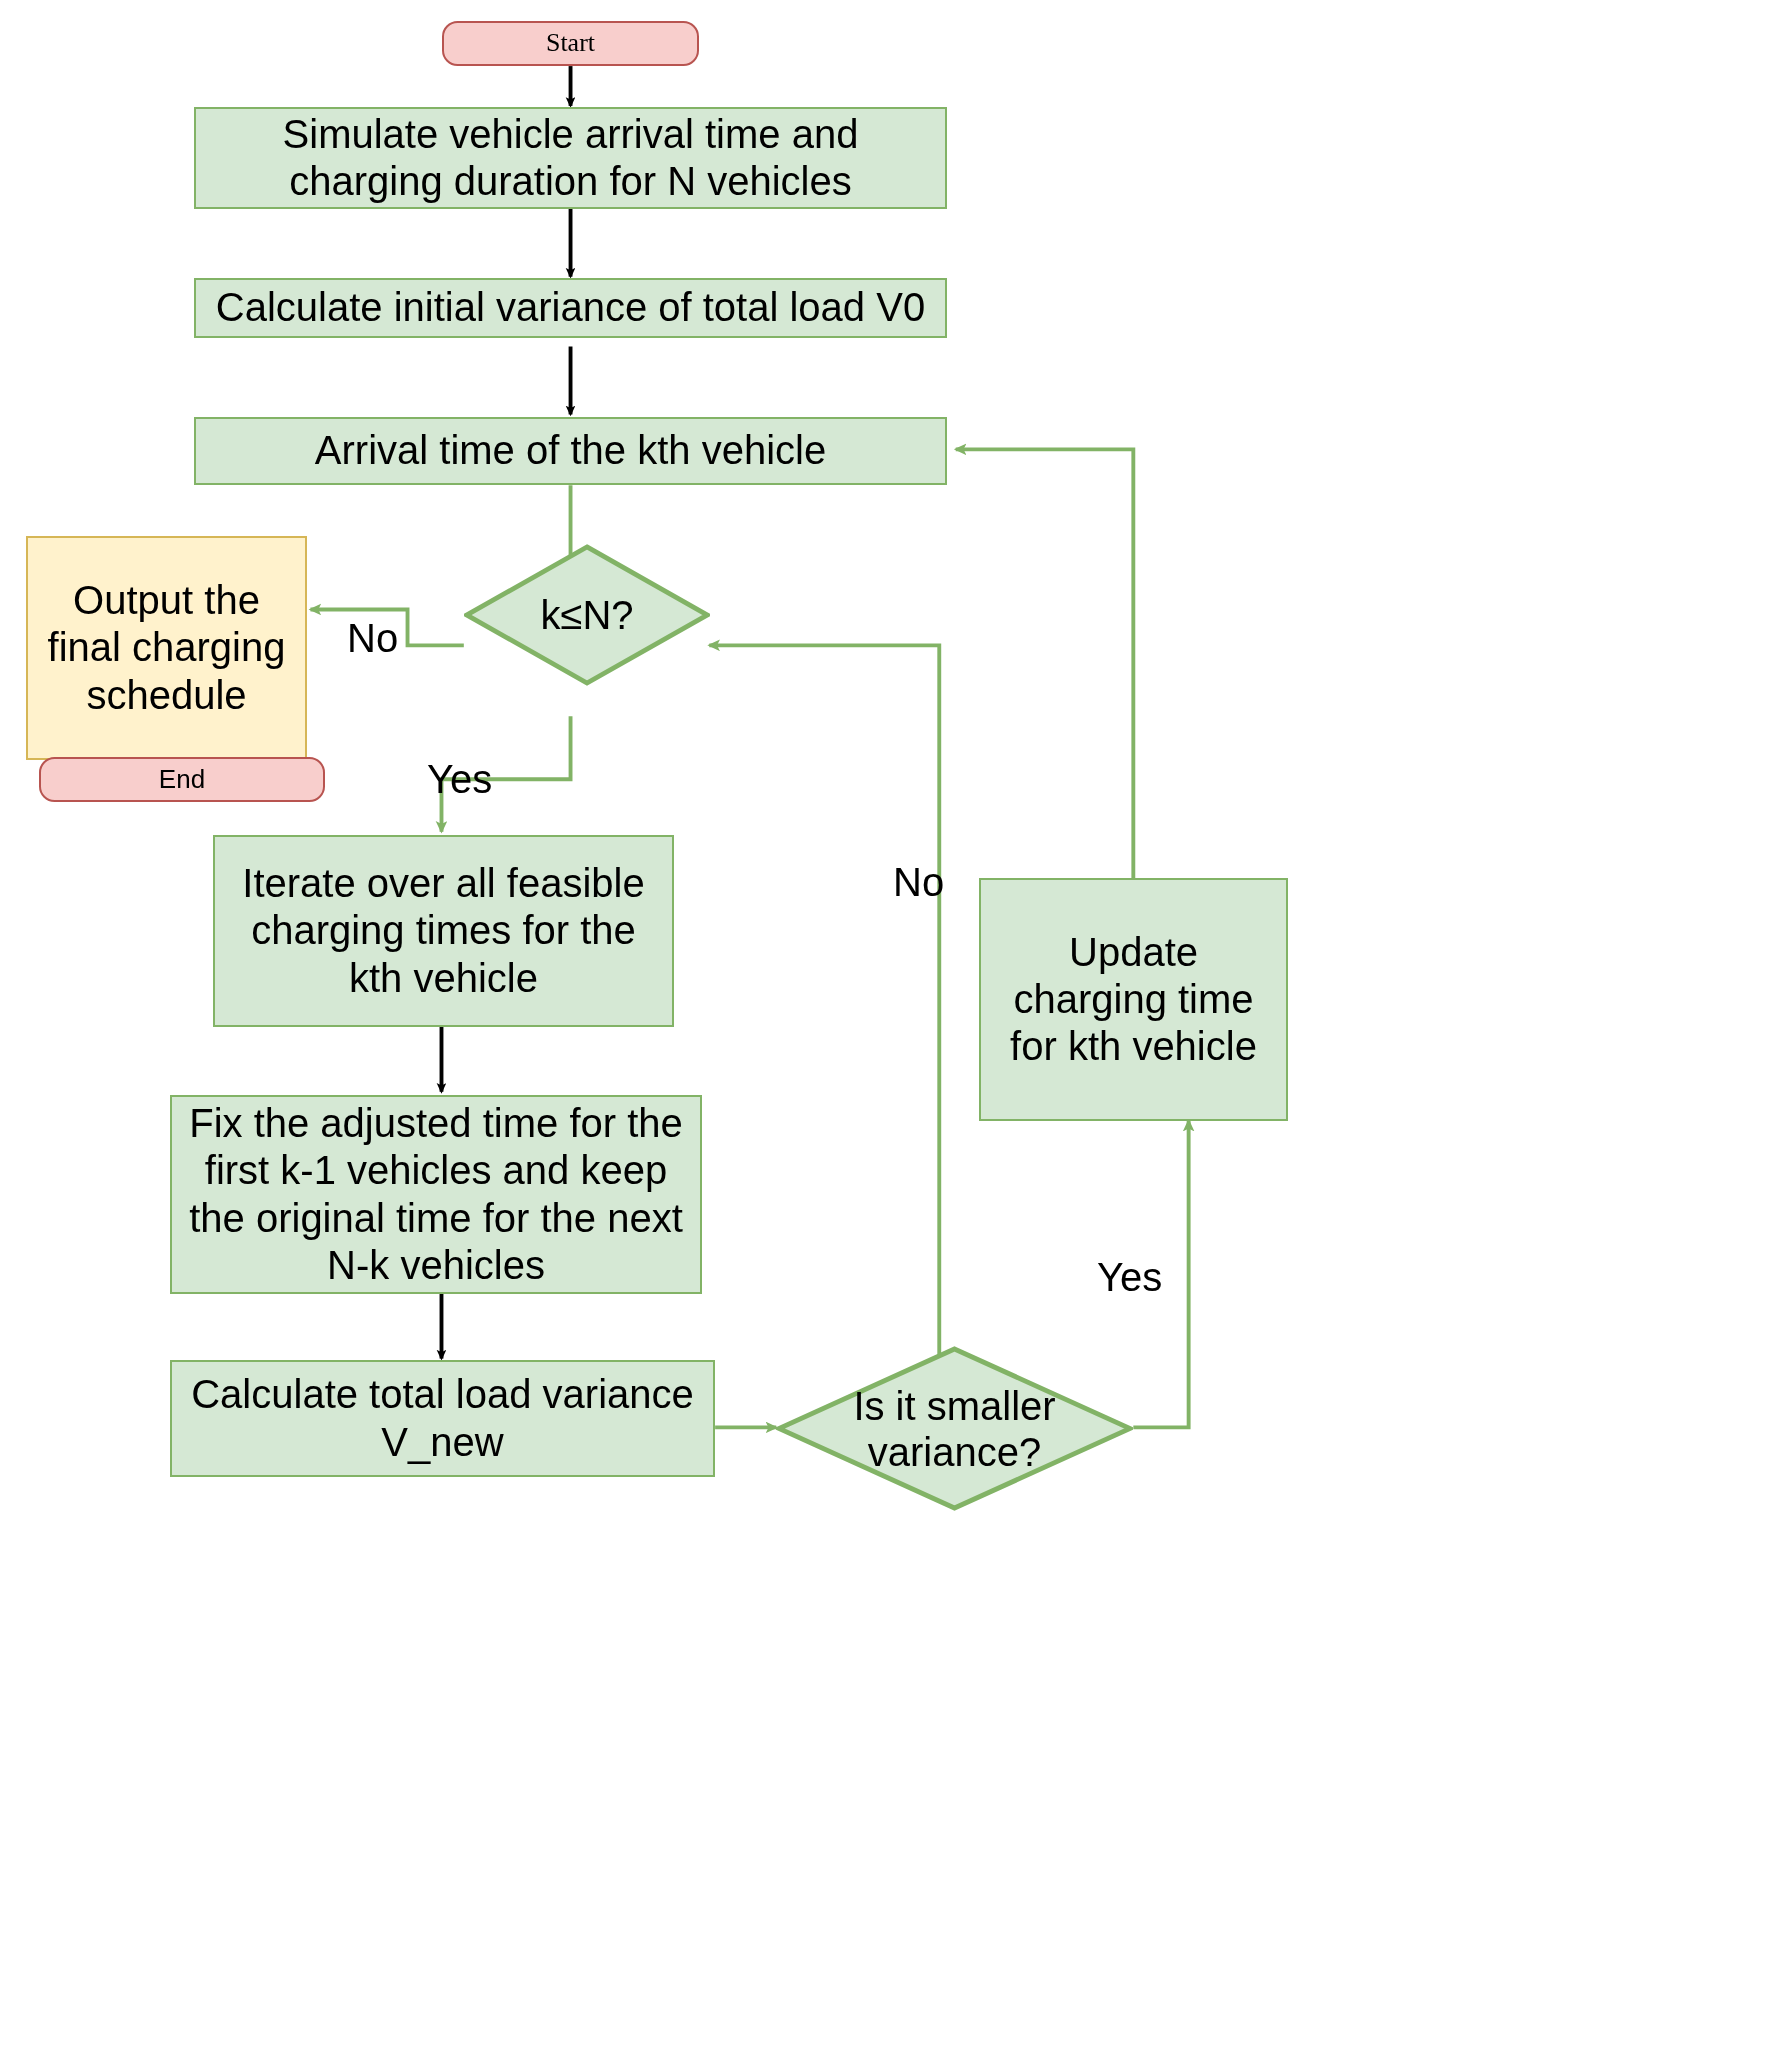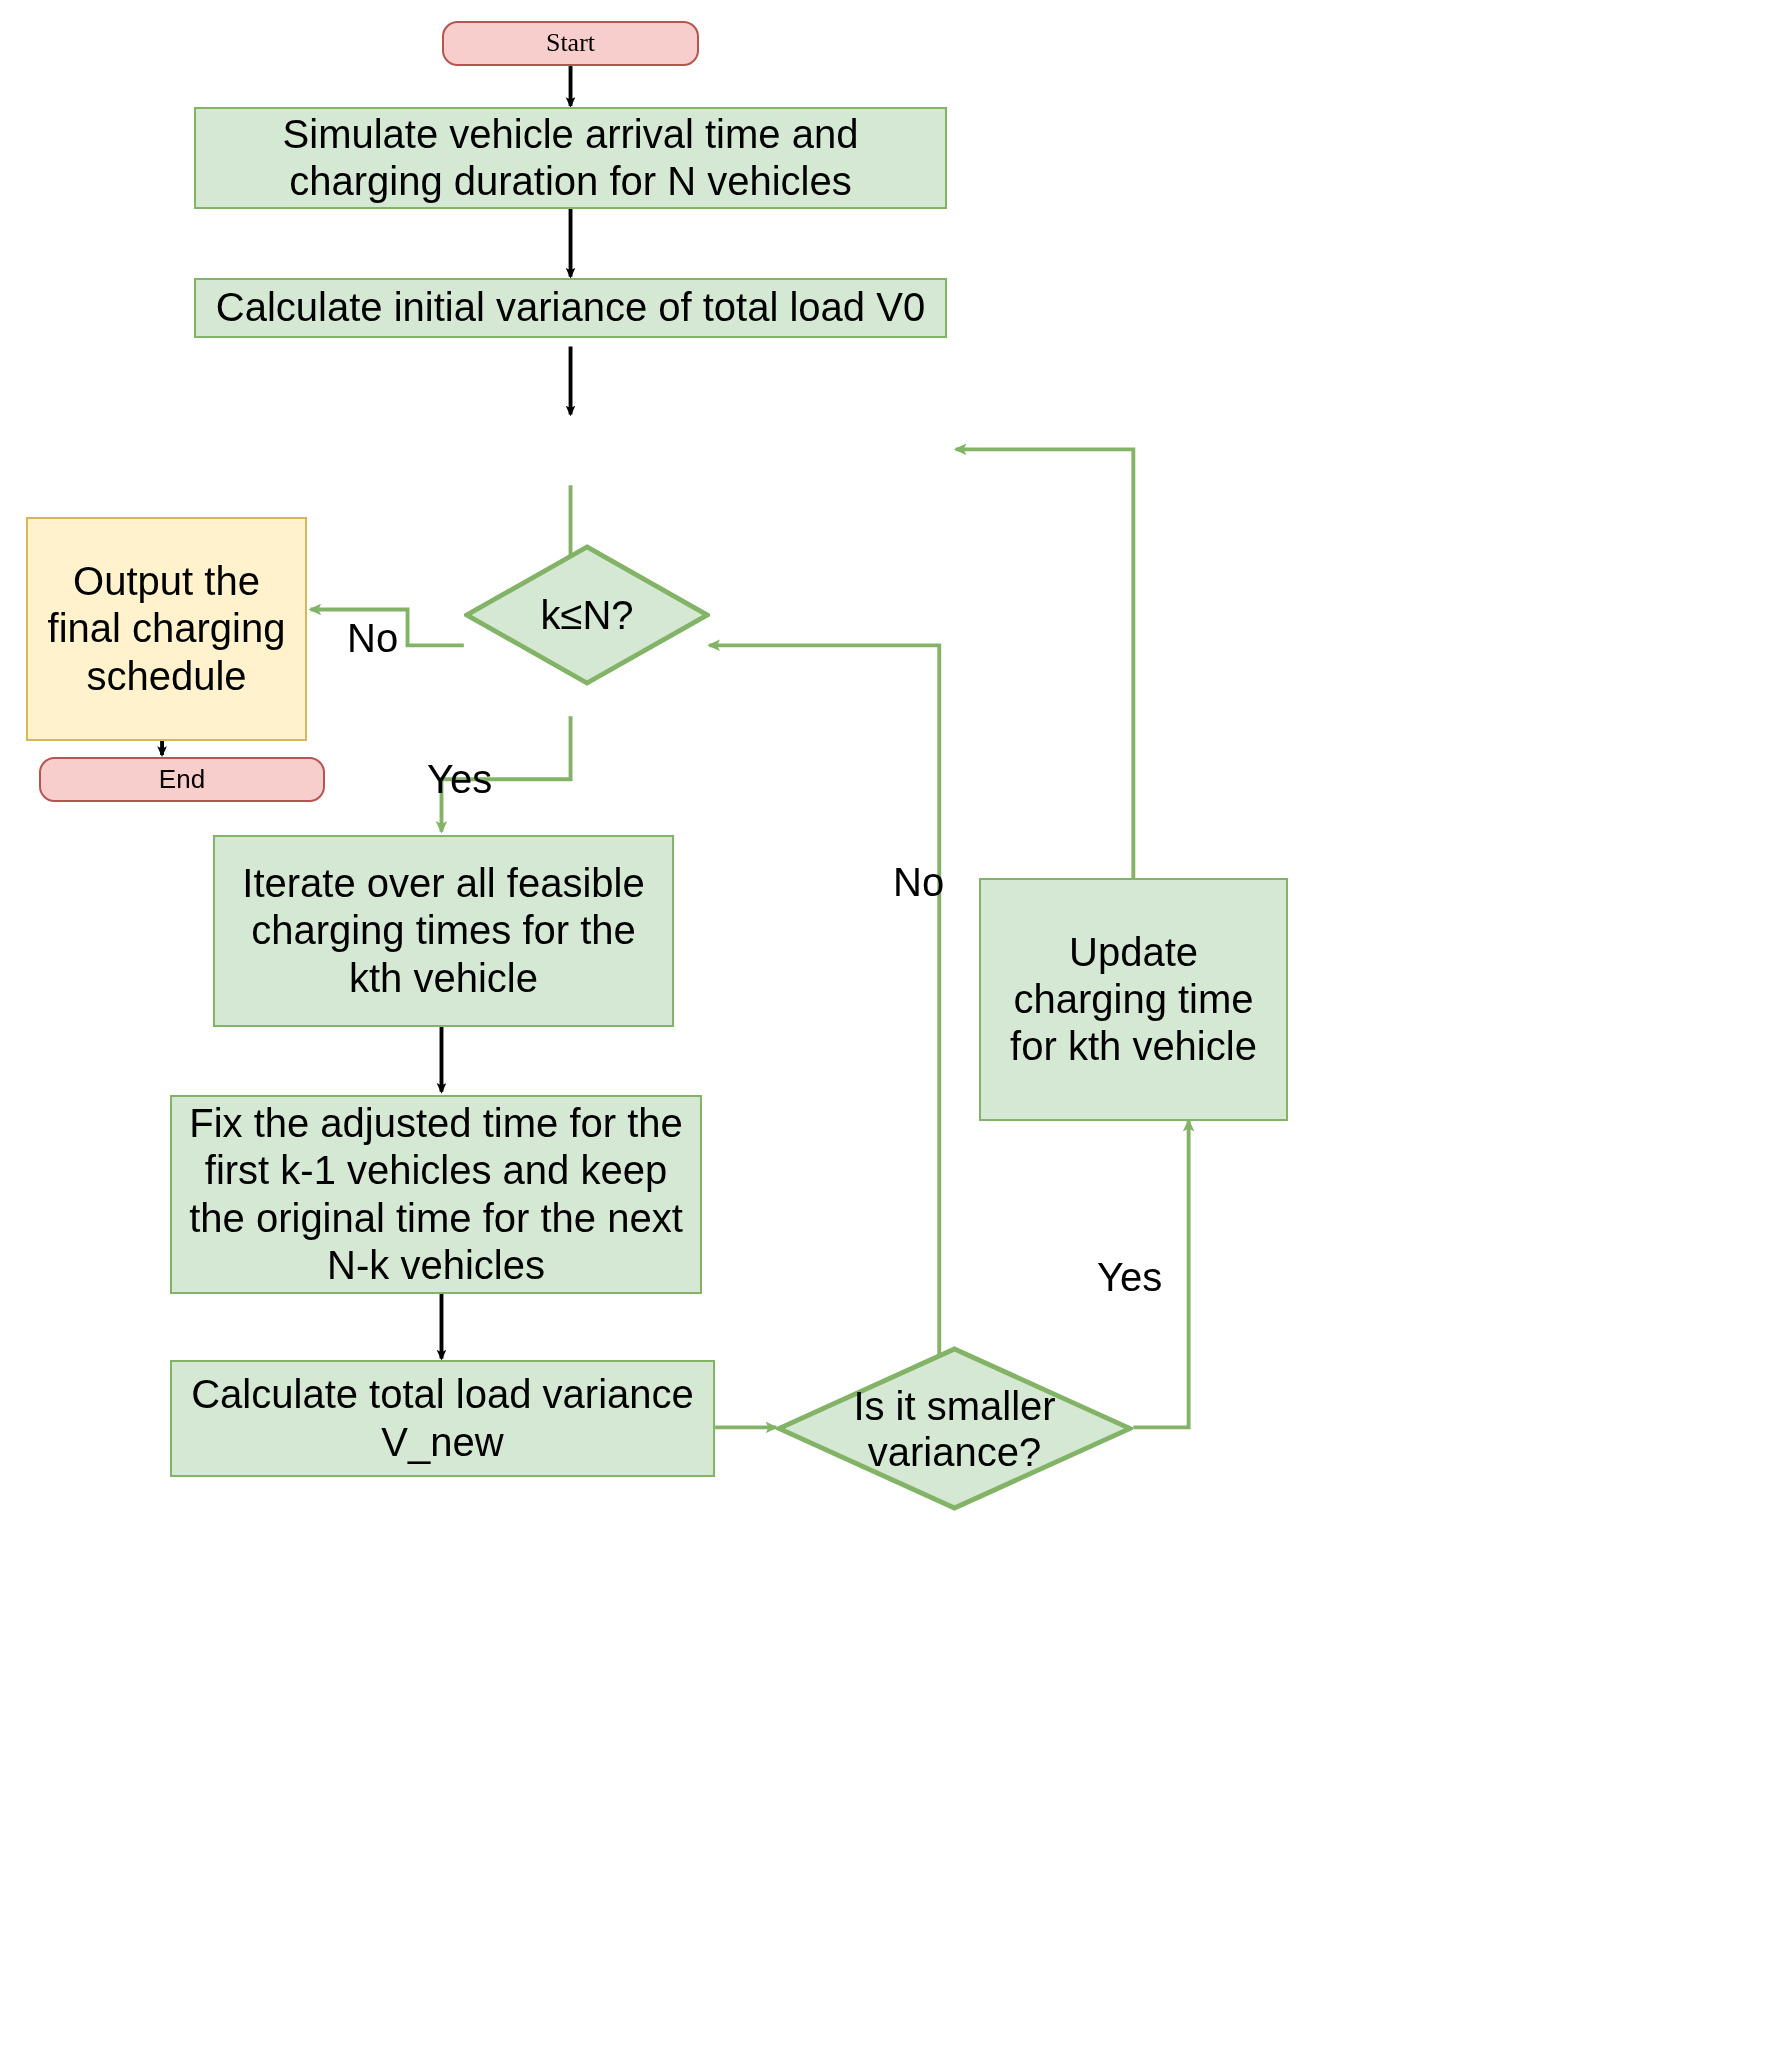--- a/index.html
+++ b/index.html
@@ -129,29 +129,30 @@
     
     <polyline points="1168,905 1168,463 985,463" fill="none" stroke="#82b366" stroke-width="4" marker-end="url(#arrowGreen)"></polyline>
   </svg>
 
   <div class="node terminal" style="left:442px;top:21.3px;width:257px;height:45px;font-family:Liberation Serif, serif;">Start</div>
 
   <div class="node proc" style="left:194px;top:107px;width:753px;height:102px;text-align:center;">Simulate vehicle arrival time and charging duration for N vehicles</div>
 
   <div class="node proc" style="left:194px;top:278px;width:753px;height:60px;">Calculate initial variance of total load V0</div>
 
+  <div class="node proc" style="left:194px;top:417px;width:753px;height:68px;">Arrival time of the kth vehicle</div>
 
   <div class="decision-wrap" style="left:464px;top:544px;width:246px;height:142px;">
     <svg width="246" height="142" viewBox="0 0 253 146" xmlns="http://www.w3.org/2000/svg">
       <polygon points="126.5,3 250,73 126.5,143 3,73" fill="#d5e8d4" stroke="#82b366" stroke-width="5"></polygon>
     </svg>
     <div class="decision-label">k≤N?</div>
   </div>
 
-  <div class="node io" style="left:26px;top:517px;width:281px;height:224px;">Output the final charging schedule</div>
+  <div class="node io" style="left:26px;top:536px;width:281px;height:224px;">Output the final charging schedule</div>
 
   <div class="node terminal" style="left:39px;top:757px;width:286px;height:45px;">End</div>
 
   <div class="node proc" style="left:213px;top:835px;width:461px;height:192px;">Iterate over all feasible charging times for the kth vehicle</div>
 
   <div class="node proc" style="left:170px;top:1095px;width:532px;height:199px;">Fix the adjusted time for the first k-1 vehicles and keep the original time for the next N-k vehicles</div>
 
   <div class="node proc" style="left:170px;top:1360px;width:545px;height:117px;">Calculate total load variance V_new</div>
 
   <div class="decision-wrap" style="left:776px;top:1346px;width:357px;height:165px;">

